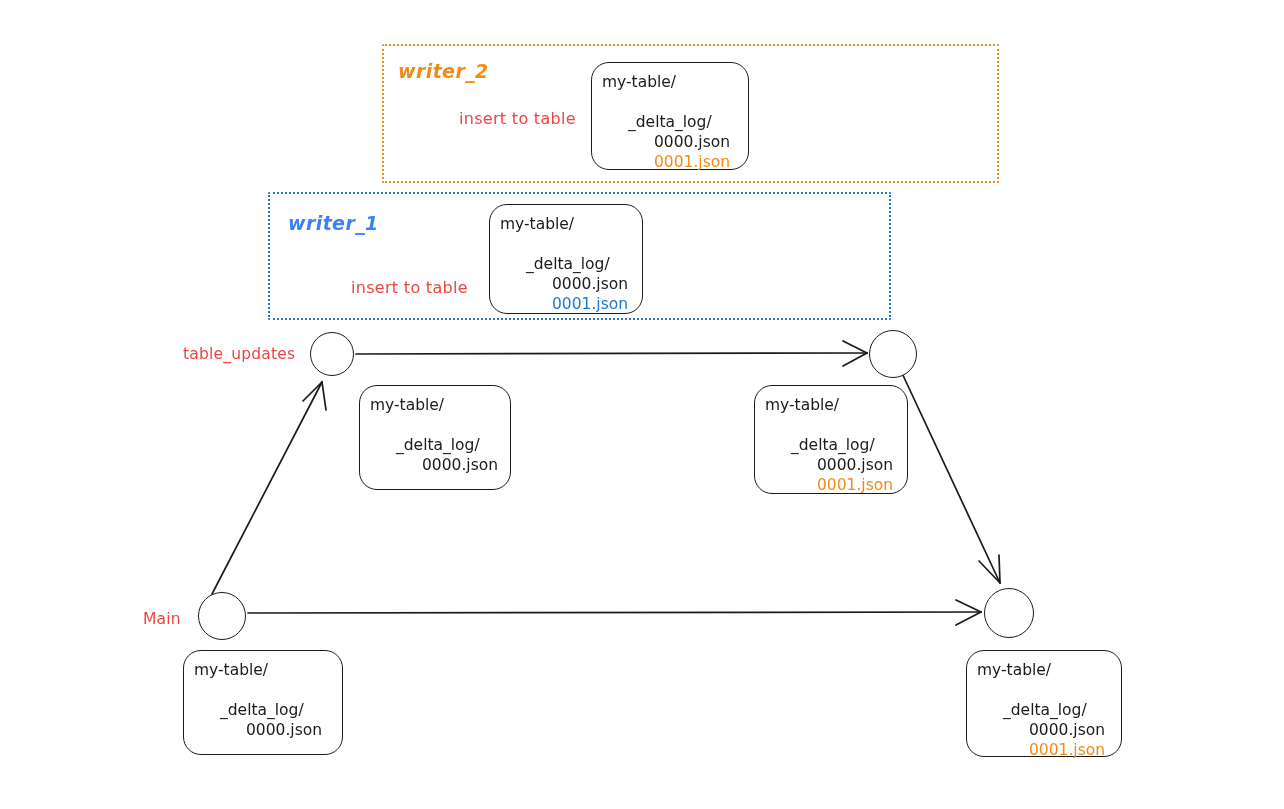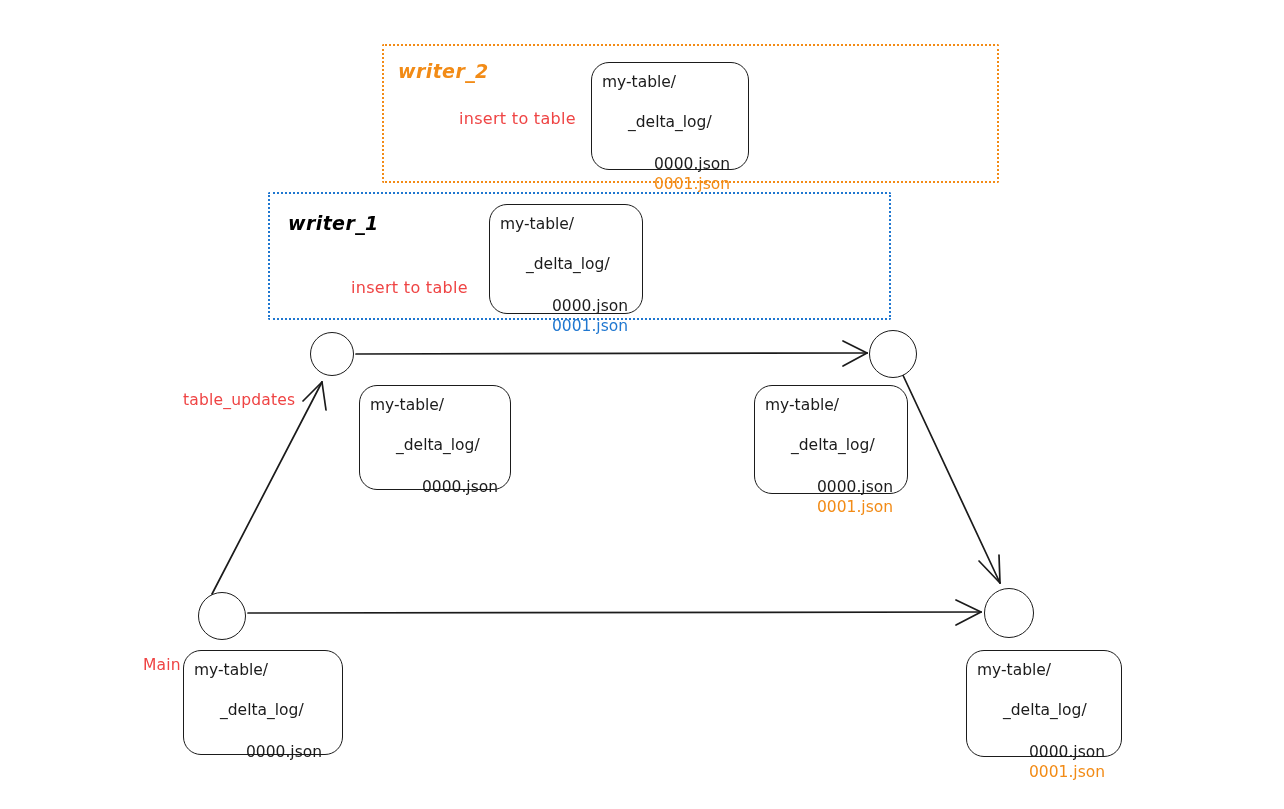--- a/index.html
+++ b/index.html
@@ -49,21 +49,20 @@
   
   .hand {
     position: absolute;
     font-family: "DejaVu Sans", sans-serif;
     color: #ef4444;
     white-space: nowrap;
   }
   .lbl-branch {
     font-size: 15.5px;
     letter-spacing: 0.2px;
-    margin-top: 46px;
   }
   .lbl-action {
     font-size: 16px;
     letter-spacing: 0.3px;
   }
 
   
   .node {
     position: absolute;
     box-sizing: border-box;
@@ -84,21 +83,21 @@
   .card .line {
     font-family: "DejaVu Sans", sans-serif;
     font-size: 15.5px;
     line-height: 1.30;
     color: #1b1b1b;
     white-space: nowrap;
     text-align: left;
   }
   .card .d0 { padding-left: 0px; }
   .card .d1 { padding-left: 26px; margin-top: 20px; }
-  .card .d2 { padding-left: 52px; margin-top: 22px; }
+  .card .d2 { padding-left: 52px; }
   .card .d3 { padding-left: 52px; }
 </style>
 </head>
 <body>
 
 <div id="canvas">
 
   <svg id="edges" viewBox="0 0 1284 809" xmlns="http://www.w3.org/2000/svg">
     <g fill="none" stroke="#1b1b1b" stroke-width="1.7" stroke-linecap="round" stroke-linejoin="round">
 
@@ -126,21 +125,21 @@
         <path d="M 981,612 L 956,625"></path>
       </g>
     </g>
   </svg>
 
   <div class="lane" id="lane-writer_2" style="left: 382px; top: 44px; width: 617px; height: 139px; border-color: rgb(242, 139, 22);"></div>
   <div class="lane-title" id="lane-title-writer_2" style="left: 398px; top: 60px; color: rgb(242, 139, 22);">writer_2</div>
   <div class="hand lbl-action" id="lane-action-writer_2" style="left: 459px; top: 109px;">insert to table</div>
 
   <div class="lane" id="lane-writer_1" style="left: 268px; top: 192px; width: 623px; height: 128px; border-color: rgb(31, 119, 208);"></div>
-  <div class="lane-title" id="lane-title-writer_1" style="left: 288px; top: 212px; color: #000000;">writer_1</div>
+  <div class="lane-title" id="lane-title-writer_1" style="left: 288px; top: 212px; color: #3b82f6;">writer_1</div>
   <div class="hand lbl-action" id="lane-action-writer_1" style="left: 351px; top: 278px;">insert to table</div>
 
   <div class="hand lbl-branch" id="branch-label-table_updates" style="left: 183px; top: 345px;">table_updates</div>
   <div class="hand lbl-branch" id="branch-label-main" style="left: 143px; top: 610px;">Main</div>
 
   <div class="node" id="node-0" style="left: 310px; top: 332px; width: 44px; height: 44px;"></div>
   <div class="node" id="node-1" style="left: 869px; top: 330px; width: 48px; height: 48px;"></div>
   <div class="node" id="node-2" style="left: 198px; top: 592px; width: 48px; height: 48px;"></div>
   <div class="node" id="node-3" style="left: 984px; top: 588px; width: 50px; height: 50px;"></div>
 

